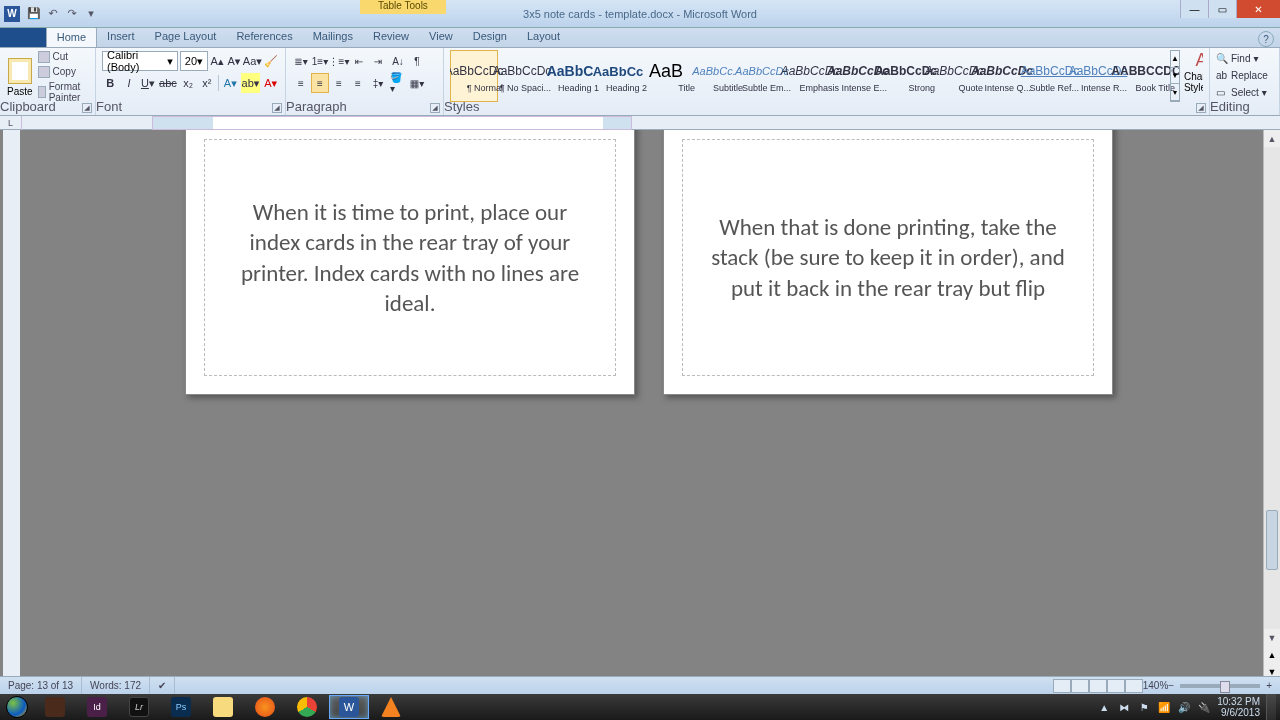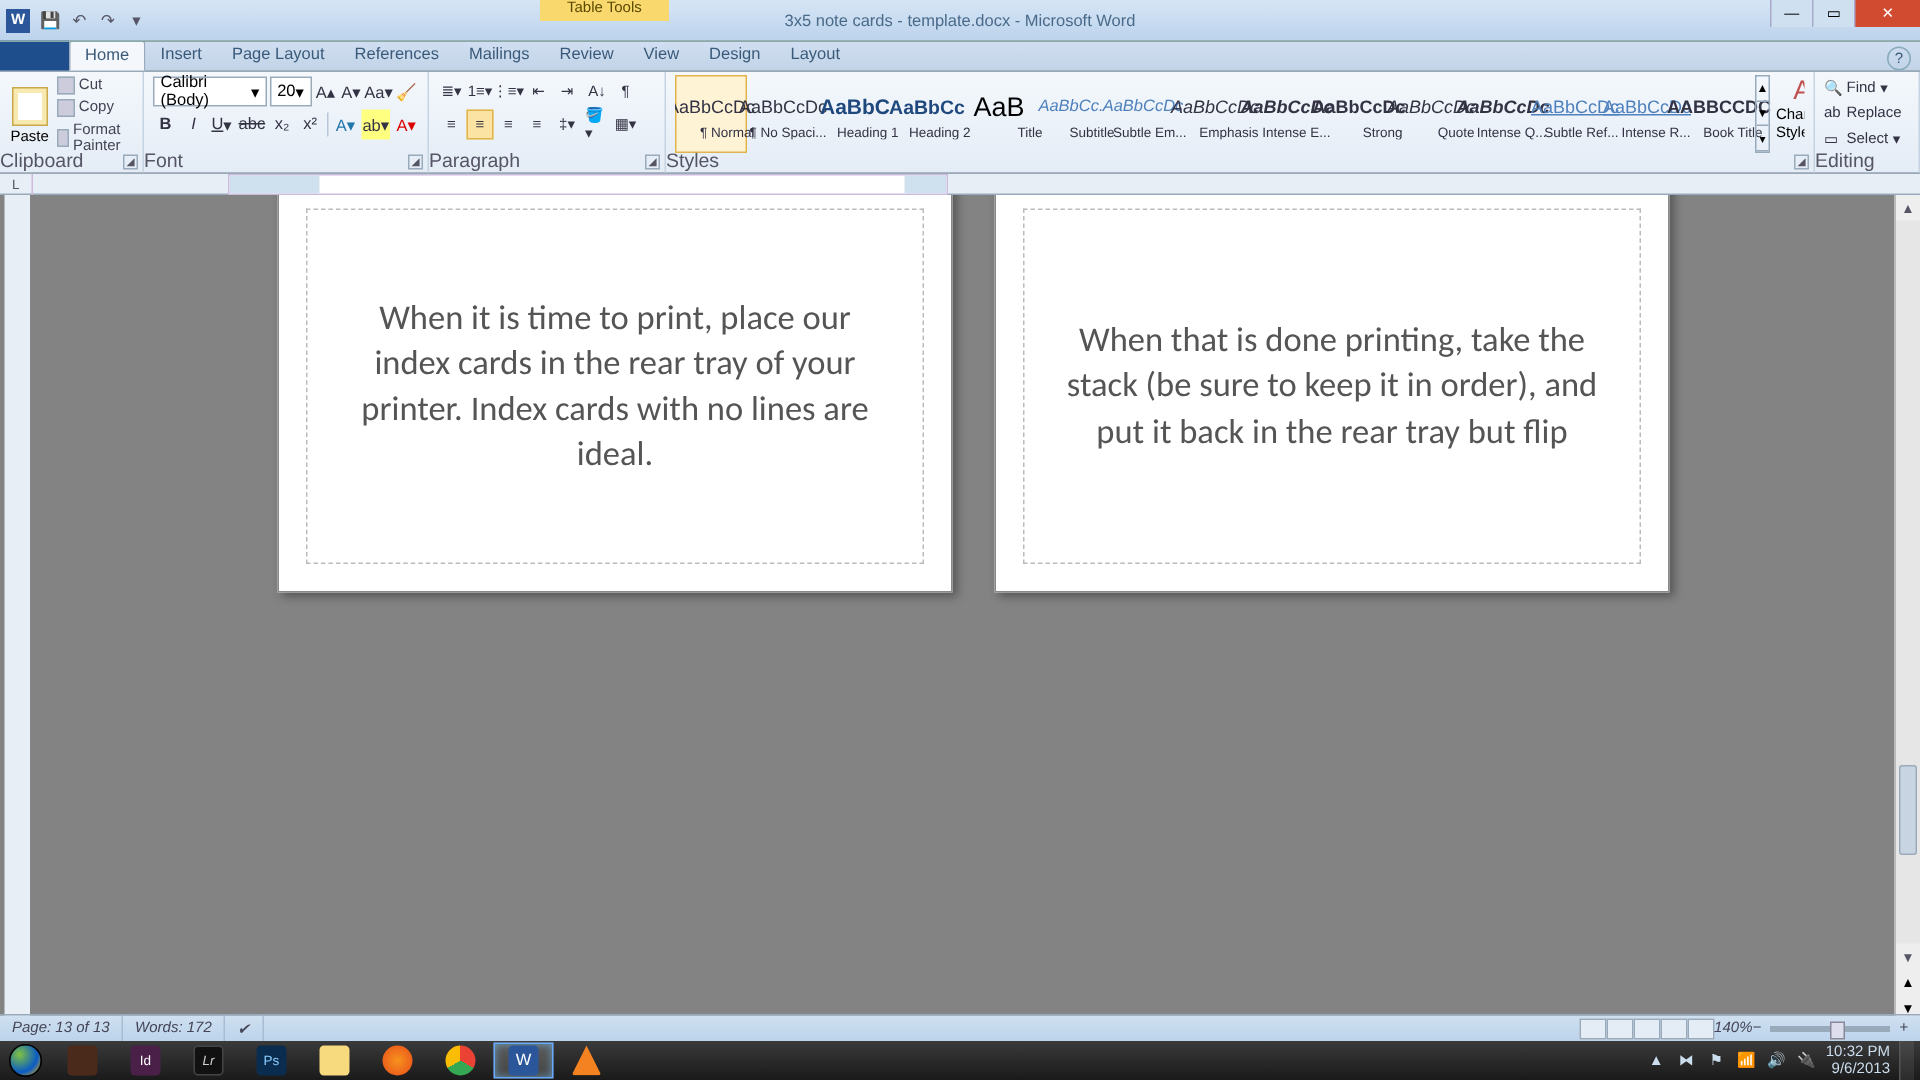--- a/index.html
+++ b/index.html
@@ -99,22 +99,22 @@
 
 .vruler { position:absolute; left:3px; top:0; width:17px; bottom:0; background:#e8eef5; }
 
 .cards { position:absolute; left:185px; top:-10px; display:grid; grid-template-columns:450px 450px; gap:28px; }
 .card { background:#fff; border:1px solid #888; box-shadow:3px 3px 6px rgba(0,0,0,0.35); padding:18px; height:275px; position: relative;}
 .card .inner { border:1px dashed #bbb; height:100%; padding:26px 20px; display:flex; align-items:center; justify-content:center; }
 .card .inner p { font-family:Calibri, sans-serif; font-size:23px; color:#555; text-align:center; line-height:1.32; }
 
 
 .status { position:absolute; left:0; right:0; bottom:26px; height:18px; background:linear-gradient(#cfe0f0,#bcd3ec); border-top:1px solid #9ab; display:flex; align-items:center; font-size:10px; color:#445; }
-.status .seg { padding:0 8px; border-right:1px solid #a8bdd4; height:100%; display:flex; align-items:center; gap:4px;font-style:italic; }
-.status .right { margin-left:auto; display:flex; align-items:center; gap:0; padding-right:8px;font-style:italic; }
+.status .seg { padding:0 8px; border-right:1px solid #a8bdd4; height:100%; display:flex; align-items:center; gap:4px; }
+.status .right { margin-left:auto; display:flex; align-items:center; gap:0; padding-right:8px; }
 .status .vbtn { width:18px; height:14px; border:1px solid #9ab; background:#e4ecf6; }
 .status .zslider { width:80px; height:4px; background:#9ab; position:relative; margin:0 6px; }
 .status .zslider::after { content:""; position:absolute; left:50%; top:-3px; width:8px; height:10px; background:#dde; border:1px solid #889; }
 
 
 .taskbar { position:absolute; left:0; right:0; bottom:0; height:26px; background:linear-gradient(#3a3a3a,#1a1a1a); display:flex; align-items:center; }
 .taskbar .start { width:34px; height:26px; display:flex; align-items:center; justify-content:center; }
 .taskbar .start .orb { width:22px; height:22px; border-radius:50%; background:radial-gradient(circle at 30% 30%, #7fc241, #0a5bc4 60%, #f7b500); border:1px solid #000; }
 .taskbar .titem { width:40px; height:24px; margin:0 1px; display:flex; align-items:center; justify-content:center; border:1px solid transparent; }
 .taskbar .titem.active { background:rgba(255,255,255,0.18); border:1px solid #6af; box-shadow:inset 0 0 6px rgba(120,200,255,0.6); }

